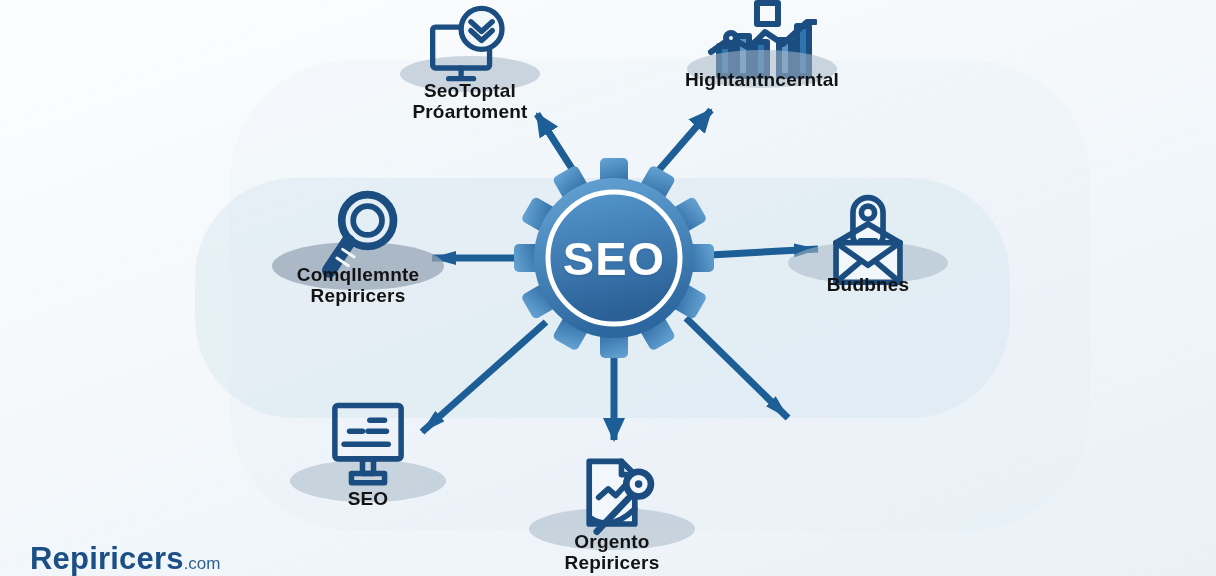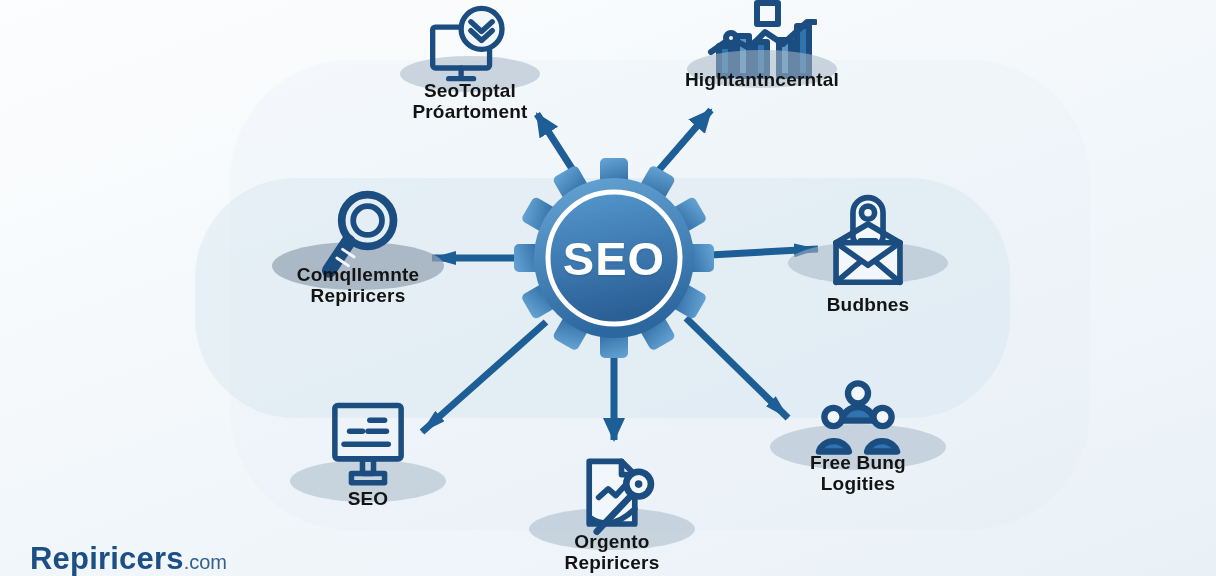--- a/index.html
+++ b/index.html
@@ -42,35 +42,35 @@
   .n-corporate .shadow{top:52px;width:140px;height:36px;}
   .n-corporate .label{top:76px;}
   .n-analytics{left:662px;top:0px;height:120px;}
   .n-analytics .shadow{top:50px;width:150px;height:38px;}
   .n-analytics .label{top:69px;}
   .n-research{left:258px;top:186px;height:150px;}
   .n-research .shadow{top:56px;width:172px;height:48px;background:rgba(148,164,180,0.72);}
   .n-research .label{top:78px;}
   .n-outreach{left:768px;top:188px;height:130px;}
   .n-outreach .shadow{top:54px;width:160px;height:42px;}
-  .n-outreach .label{top:106px;}
+  .n-outreach .label{top:86px;}
   .n-seo-monitor{left:268px;top:398px;height:130px;}
   .n-seo-monitor .shadow{top:62px;width:156px;height:42px;}
   .n-seo-monitor .label{top:90px;}
   .n-engagement{left:512px;top:448px;height:128px;}
   .n-engagement .shadow{top:60px;width:166px;height:42px;}
   .n-engagement .label{top:83px;}
   .n-team{left:758px;top:376px;height:130px;}
   .n-team .shadow{top:48px;width:176px;height:46px;}
   .n-team .label{top:76px;}
   .watermark{
     position:absolute;left:30px;top:541px;
     font-weight:800;font-size:31px;color:#1b4f86;letter-spacing:0.2px;
   }
-  .watermark .suffix{font-weight:500;font-size:20px;color:#31618f;letter-spacing:0;}
+  .watermark .suffix{font-weight:500;font-size:17px;color:#31618f;letter-spacing:0;}
 </style>
 </head>
 <body>
 
 <div class="canvas">
 
   <div class="bg-panel2"></div>
   <div class="bg-panel"></div>
 
   <svg class="arrows" width="1216" height="576" viewBox="0 0 1216 576">
@@ -202,32 +202,18 @@
       <path d="M36 52 l10 -9 8 7 12 -13"></path>
       <path d="M28 74 q22 14 46 -10"></path>
       <path d="M34 88 L74 46" stroke-width="7"></path>
       <circle cx="78" cy="38" r="13" fill="#f2f7fb" stroke-width="7"></circle>
       <circle cx="78" cy="38" r="4" fill="#1b4d80" stroke="none"></circle>
     </svg>
     <div class="label">Orgento
 Repiricers</div>
   </div>
 
-  <div class="node n-team">
-    <div class="shadow"></div>
-    <svg class="icon" width="100" height="92" viewBox="0 0 110 95" fill="none" stroke="#1b4d80" stroke-width="7" stroke-linecap="round" stroke-linejoin="round">
-      <path d="M26 50 Q55 26 84 50"></path>
-      <circle cx="55" cy="16" r="11" fill="#f2f7fb"></circle>
-      <path d="M38 46 a17 15 0 0 1 34 0 z" fill="#2f74ae"></path>
-      <circle cx="28" cy="42" r="10" fill="#f2f7fb"></circle>
-      <circle cx="82" cy="42" r="10" fill="#f2f7fb"></circle>
-      <path d="M12 80 a17 15 0 0 1 33 0 z" fill="#2f74ae"></path>
-      <path d="M65 80 a17 15 0 0 1 33 0 z" fill="#2f74ae"></path>
-    </svg>
-    <div class="label">Free Bung
-Logities</div>
-  </div>
 
   <div class="watermark">
     <span>Repiricers</span><span class="suffix">.com</span>
   </div>
 
 </div>
 
 </body></html>

